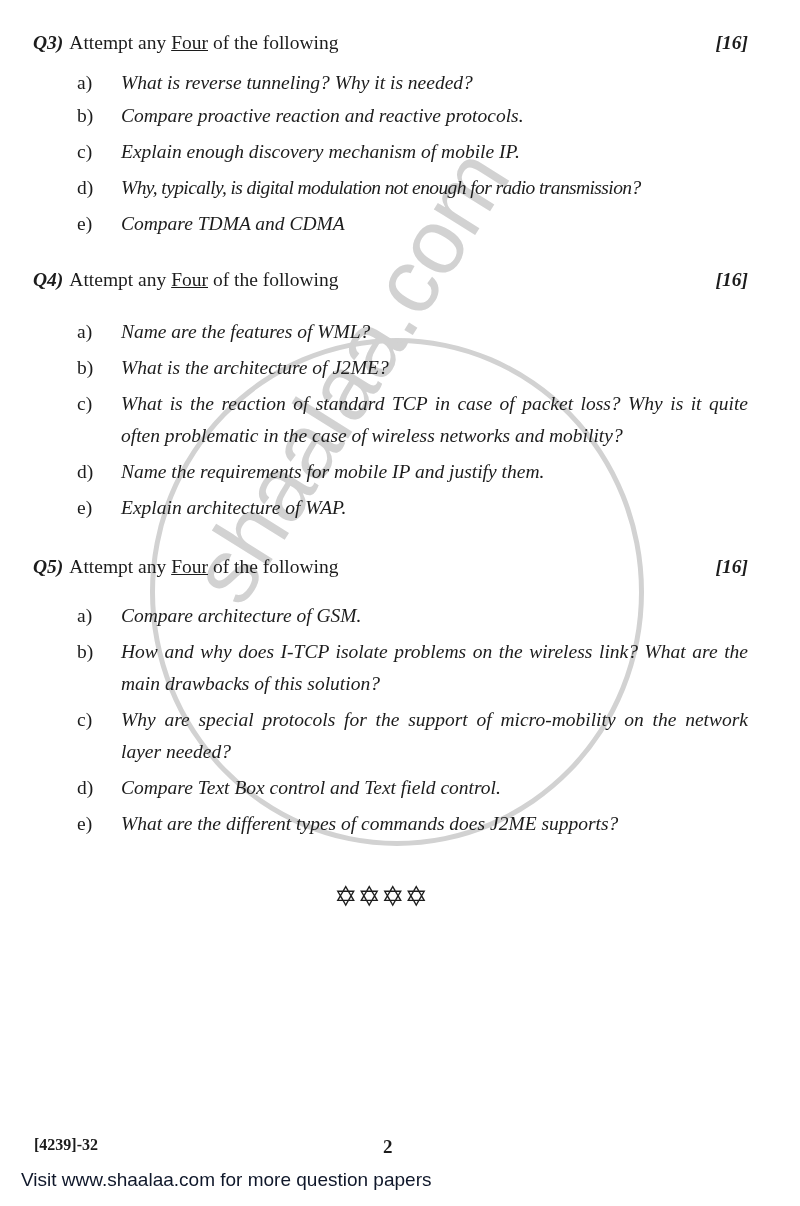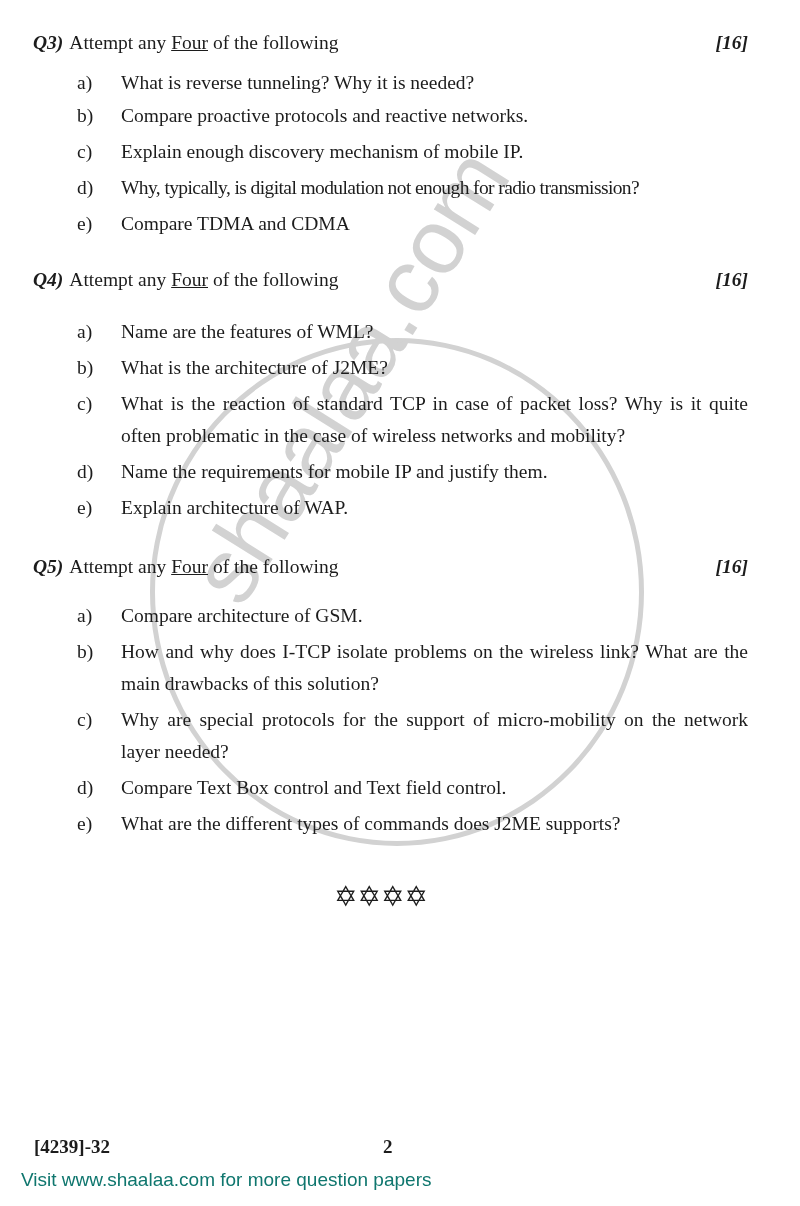--- a/index.html
+++ b/index.html
@@ -72,52 +72,53 @@
     }
     .item .lbl {
       position: absolute;
       left: 0;
       top: 0;
     }
     .item .txt {
       display: block;
       margin-left: 44px;
       text-align: justify;
+      font-style: italic;
     }
     .stars {
       position: absolute;
       left: 334px;
       top: 880px;
       font-size: 28px;
       letter-spacing: 0px;
       line-height: 34px;
       font-family: "DejaVu Sans", sans-serif;
       font-weight: bold;
     }
     .footer-code {
       position: absolute;
       left: 34px;
       top: 1136px;
-      font-size: 19px;
+      font-size: 16px;
       font-weight: bold;
     }
     .footer-page {
       position: absolute;
       left: 383px;
       top: 1136px;
       font-size: 19px;
       font-weight: bold;
     }
     .footer-visit {
       position: absolute;
       left: 21px;
       top: 1169px;
       font-family: "Liberation Sans", "DejaVu Sans", sans-serif;
       font-size: 19px;
-      color: #0f766e;
+      color: #0f172a;
     }
   </style>
 </head>
 <body>
 
 <div class="page">
 
   <div class="watermark"></div>
   <div class="watermark-text">shaalaa.com</div>
 
@@ -126,21 +127,21 @@
     <div class="q-header" style="top:31px;">
       <span class="q-num">Q3)</span><span>Attempt any </span><span class="u">Four</span><span> of the following</span>
       <span class="q-marks">[16]</span>
     </div>
     <div class="item" style="top:67px;">
       <span class="lbl">a)</span>
       <span class="txt">What is reverse tunneling? Why it is needed?</span>
     </div>
     <div class="item" style="top:100px;">
       <span class="lbl">b)</span>
-      <span class="txt">Compare proactive protocols and reactive networks.</span>
+      <span class="txt">Compare proactive reaction and reactive protocols.</span>
     </div>
     <div class="item" style="top:136px;">
       <span class="lbl">c)</span>
       <span class="txt">Explain enough discovery mechanism of mobile IP.</span>
     </div>
     <div class="item" style="top:172px;">
       <span class="lbl">d)</span>
       <span class="txt" style="letter-spacing:-0.6px; text-align:left;">Why, typically, is digital modulation not enough for radio transmission?</span>
     </div>
     <div class="item" style="top:208px;">

